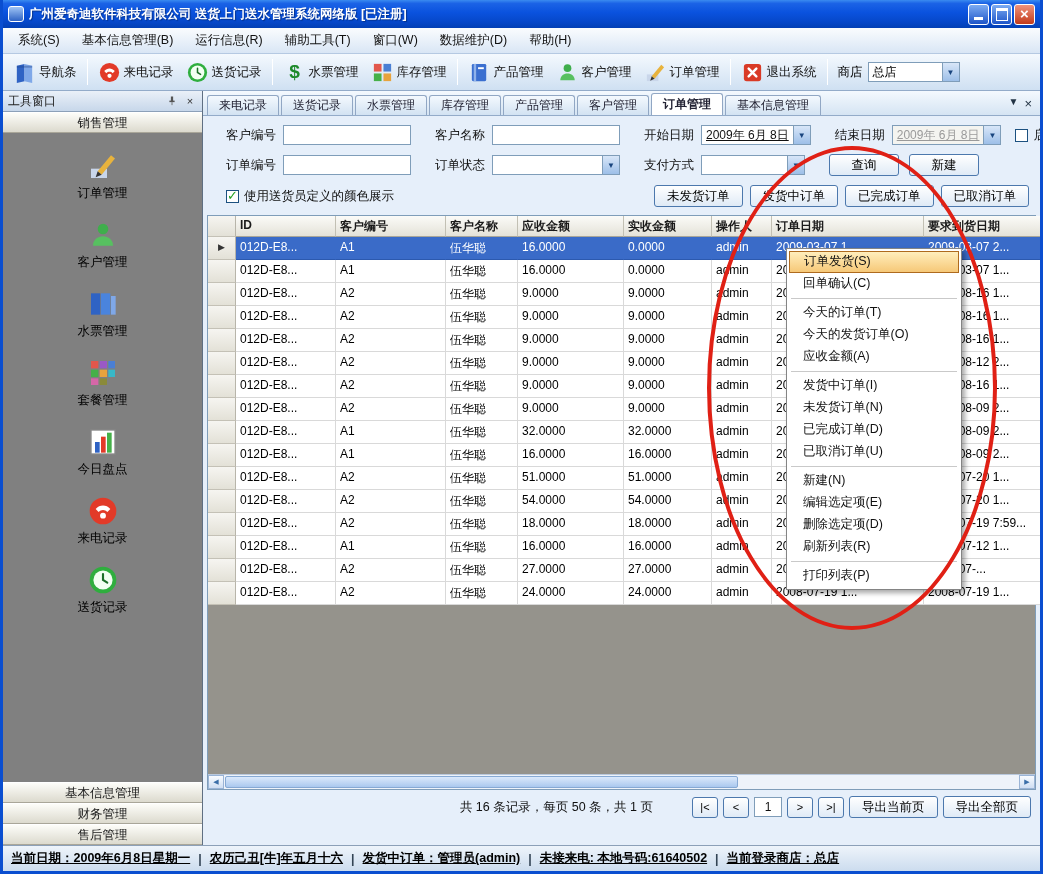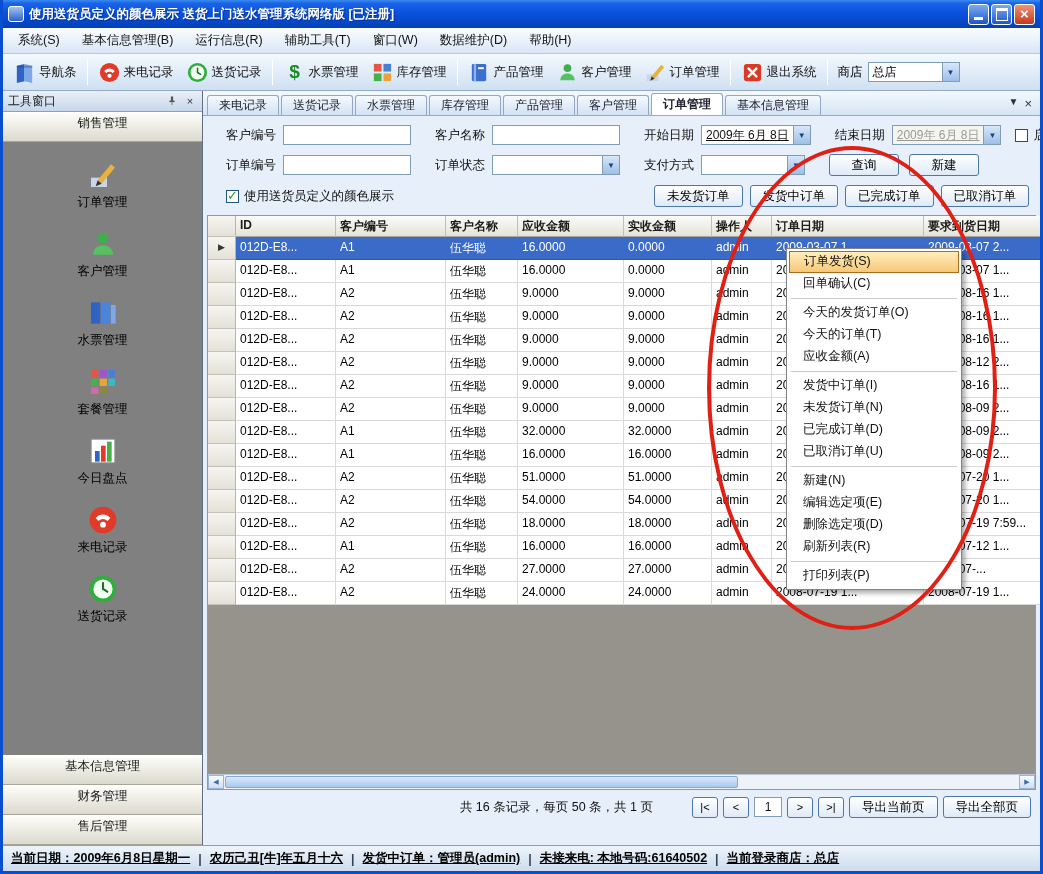--- a/index.html
+++ b/index.html
@@ -47,21 +47,21 @@
   .bodyrow { flex:1; display:flex; min-height:0; }
 
   
   .sidebar { width:200px; flex:none; display:flex; flex-direction:column; background:#808080;
     border-right:1px solid #5f6f82; }
   .sb-head { height:21px; flex:none; display:flex; align-items:center; padding:0 5px; gap:4px;
     background:linear-gradient(#eaf0f8,#c7d7ea); border-bottom:1px solid #8ca0b8; font-size:12px; color:#222; }
   .sb-head .sb-title { flex:1; }
   .sb-tool { width:14px; height:14px; display:flex; align-items:center; justify-content:center;
     font-size:11px; color:#333; cursor:default; }
-  .sgroup { height:30px; line-height:20px; flex:none; text-align:center; font-size:12.5px; color:#1a1a1a;
+  .sgroup { height:21px; line-height:20px; flex:none; text-align:center; font-size:12.5px; color:#1a1a1a;
     background:linear-gradient(#fdfdf9,#dcdace); border-top:1px solid #fff; border-bottom:1px solid #a9a699;
     cursor:default; }
   .snav { flex:1; overflow:hidden; display:flex; flex-direction:column; align-items:center; }
   .snav-item { display:flex; flex-direction:column; align-items:center; margin-top:17px; cursor:pointer; }
   .snav-ico svg { width:32px; height:32px; display:block; }
   .snav-label { font-size:12.5px; color:#000; margin-top:3px; }
 
   
   .main { flex:1; display:flex; flex-direction:column; min-width:0; background:#e6effa; }
   .tabbar { height:25px; flex:none; display:flex; align-items:flex-end; padding:2px 4px 0 4px;
@@ -140,21 +140,21 @@
   .red-oval { position:absolute; left:704px; top:146px; width:290px; height:484px;
     border:4px solid #e02015; border-radius:50%; z-index:60; pointer-events:none; }
 </style>
 </head>
 <body>
 
 <div class="window">
 
   <div class="titlebar">
     <span class="app-ico"></span>
-    <span class="title-text">使用送货员定义的颜色展示 送货上门送水管理系统网络版  [已注册]</span>
+    <span class="title-text">广州爱奇迪软件科技有限公司 送货上门送水管理系统网络版  [已注册]</span>
     <div class="winbtns">
       <span class="wbtn minb"></span>
       <span class="wbtn maxb"></span>
       <span class="wbtn closeb"></span>
     </div>
   </div>
 
   <div class="menubar" id="menubar">
       <span class="menu-item">系统(S)</span>
       <span class="menu-item">基本信息管理(B)</span>
@@ -670,22 +670,22 @@
       <span class="sb-div">|</span>
       <span class="sb-seg">未接来电: 本地号码:61640502</span>
       <span class="sb-div">|</span>
       <span class="sb-seg">当前登录商店：总店</span>
     </div>
 
   <div class="cmenu" id="context-menu">
       <div class="cm-item hl">订单发货(S)</div>
       <div class="cm-item">回单确认(C)</div>
       <div class="cm-sep"></div>
+      <div class="cm-item">今天的订单(T)</div>
       <div class="cm-item">今天的发货订单(O)</div>
-      <div class="cm-item">今天的订单(T)</div>
       <div class="cm-item">应收金额(A)</div>
       <div class="cm-sep"></div>
       <div class="cm-item">发货中订单(I)</div>
       <div class="cm-item">未发货订单(N)</div>
       <div class="cm-item">已完成订单(D)</div>
       <div class="cm-item">已取消订单(U)</div>
       <div class="cm-sep"></div>
       <div class="cm-item">新建(N)</div>
       <div class="cm-item">编辑选定项(E)</div>
       <div class="cm-item">删除选定项(D)</div>

